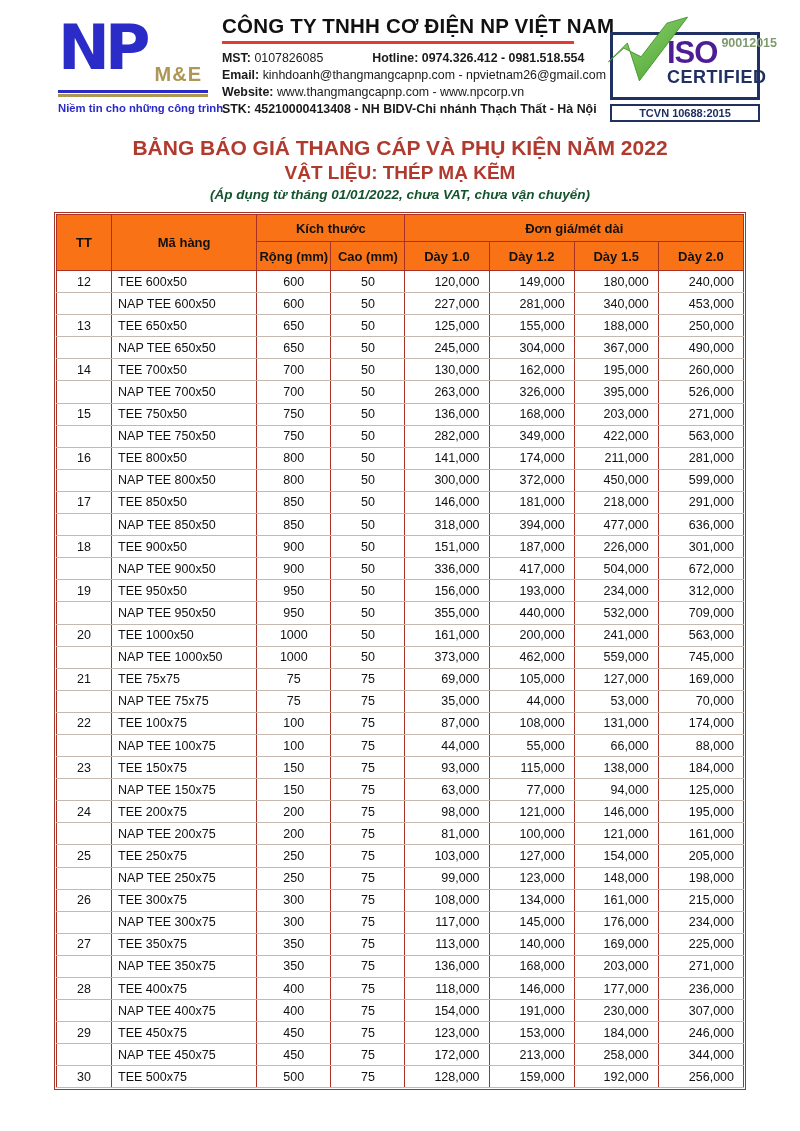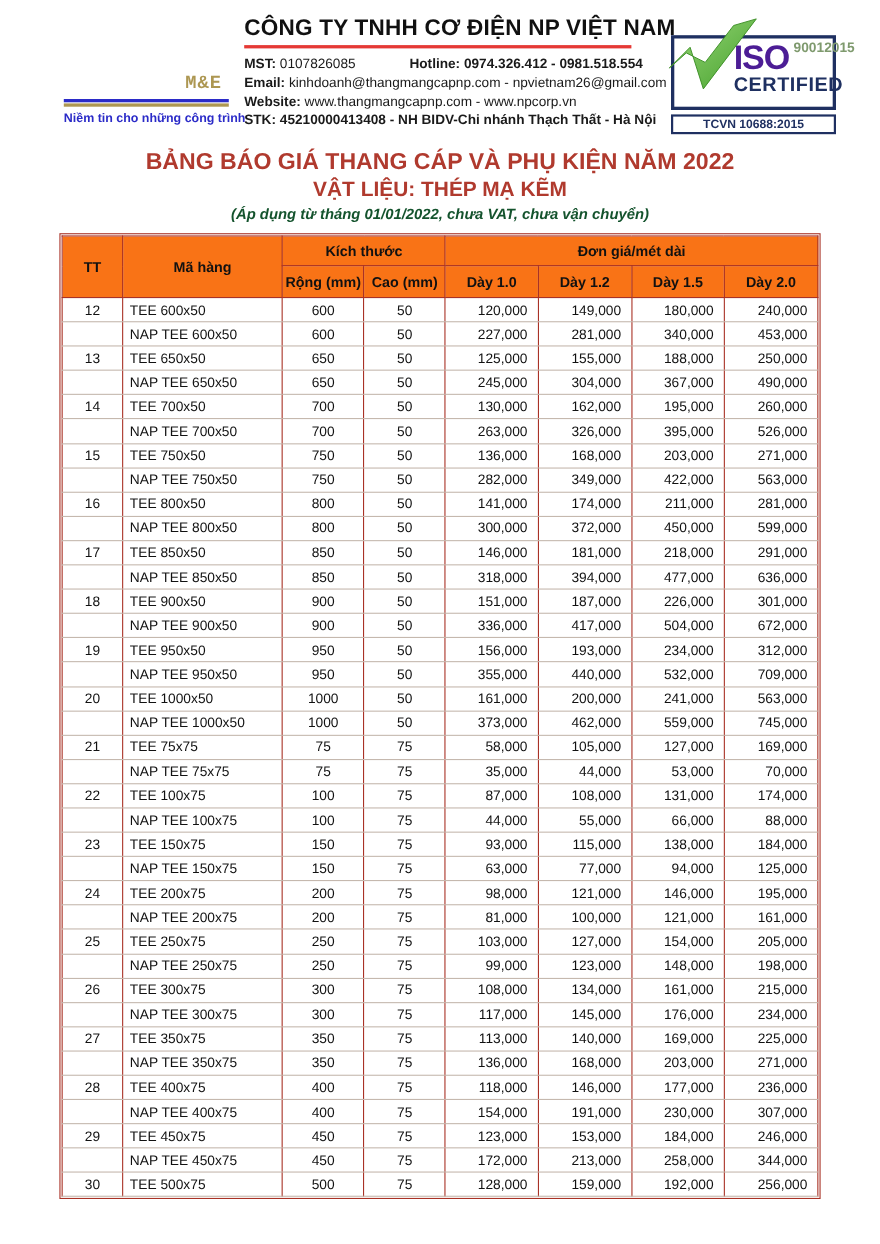--- a/index.html
+++ b/index.html
@@ -4,21 +4,21 @@
 <style>
   html,body{margin:0;padding:0;background:#fff;}
   body{width:800px;height:1131px;font-family:"Liberation Sans",sans-serif;color:#1a1a1a;overflow:hidden;}
   .page{position:relative;width:800px;height:1131px;background:#fff;}
 
   
   .hdr{display:flex;align-items:flex-start;padding:12px 40px 0 58px;}
   .logo{width:150px;flex:0 0 150px;margin-top:8px;}
   .logo-np{position:relative;height:62px;}
   .logo-np .np{font-size:62px;line-height:56px;font-weight:bold;color:#2b2bc8;letter-spacing:-5px;font-family:"DejaVu Sans",sans-serif;}
-  .logo-np .me{position:absolute;right:6px;bottom:-4px;font-size:17px;font-weight:bold;color:#ad9752;letter-spacing:1px;font-family:Liberation Mono, monospace;}
+  .logo-np .me{position:absolute;right:6px;bottom:-4px;font-size:20px;font-weight:bold;color:#ad9752;letter-spacing:1px;}
   .logo-rule{margin-top:8px;}
   .logo-rule .r1{height:3px;background:#2b2bc8;}
   .logo-rule .r2{height:3px;background:#ad9752;margin-top:1px;}
   .logo-tagline{margin-top:5px;font-size:11.3px;font-weight:bold;color:#2b2bc8;white-space:nowrap;}
 
   .company{flex:1;margin-left:14px;margin-top:2px;min-width:0;}
   .company-name{font-size:20.5px;font-weight:bold;color:#111;white-space:nowrap;letter-spacing:.2px;}
   .red-rule{height:2.5px;background:#e53935;margin:3px 0 6px 0;width:352px;}
   .info{font-size:12.4px;line-height:17px;}
   .info .b{font-weight:bold;}
@@ -57,20 +57,21 @@
 </style>
 </head>
 <body>
 
 <div class="page">
 
   <header class="hdr">
 
     <div class="logo">
       <div class="logo-np">
+        <span class="np">NP</span>
         <span class="me">M&amp;E</span>
       </div>
       <div class="logo-rule">
         <div class="r1"></div>
           <div class="r2"></div>
       </div>
       <div class="logo-tagline">Niềm tin cho những công trình</div>
     </div>
 
     <div class="company">
@@ -339,21 +340,21 @@
             <td class="a-r">373,000</td>
             <td class="a-r">462,000</td>
             <td class="a-r">559,000</td>
             <td class="a-r">745,000</td>
           </tr>
           <tr>
             <td class="a-c">21</td>
             <td class="a-l">TEE 75x75</td>
             <td class="a-c">75</td>
             <td class="a-c">75</td>
-            <td class="a-r">58,000</td>
+            <td class="a-r">69,000</td>
             <td class="a-r">105,000</td>
             <td class="a-r">127,000</td>
             <td class="a-r">169,000</td>
           </tr>
           <tr>
             <td class="a-c"></td>
             <td class="a-l">NAP TEE 75x75</td>
             <td class="a-c">75</td>
             <td class="a-c">75</td>
             <td class="a-r">35,000</td>

